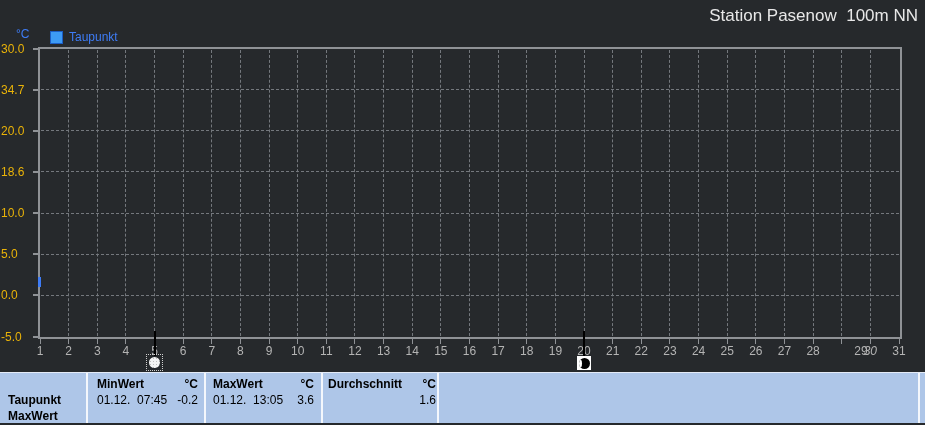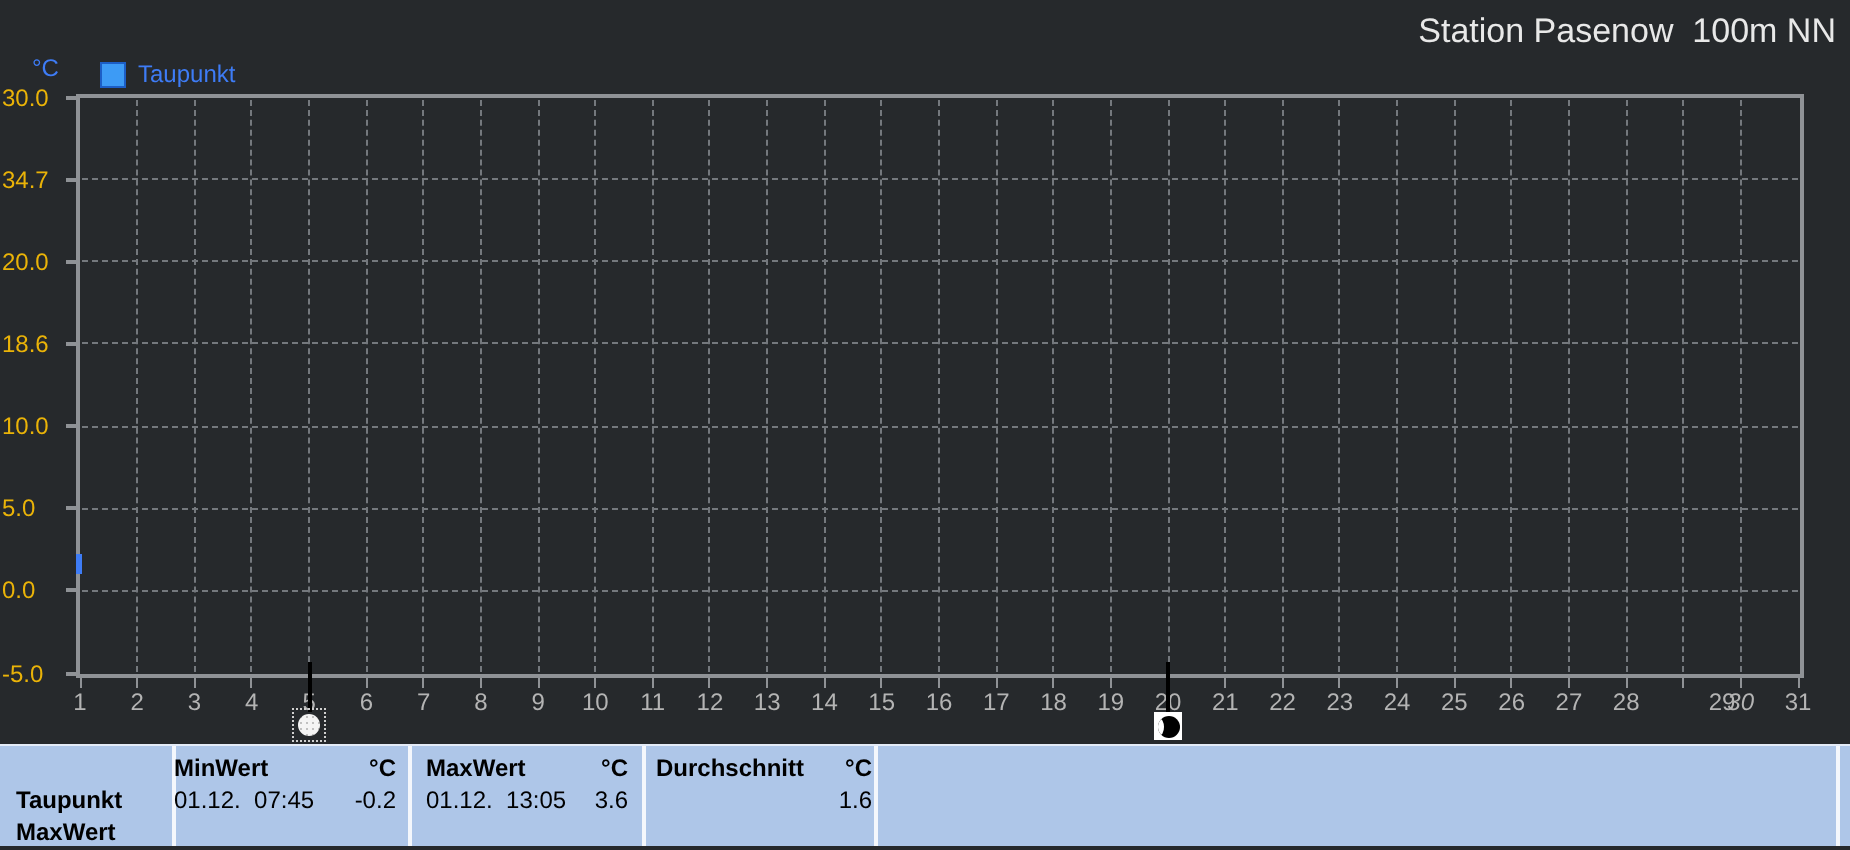--- a/index.html
+++ b/index.html
@@ -42,21 +42,21 @@
                      border-radius:50%; background:#fff; }
   .trace { position:absolute; width:3px; background:#3e7cf6; }
 
   .stat-table { position:absolute; left:0; top:372px; width:925px; height:51px;
                 background:#aec6e8; border-top:1px solid #e4ebf7; color:#000; }
   .tdiv { position:absolute; top:0; height:51px; width:2px; background:#f4f7fc; }
   .th { position:absolute; font-size:12px; font-weight:bold; white-space:pre; line-height:14px; }
   .td { position:absolute; font-size:12px; white-space:pre; line-height:14px; }
   .r0 { top:4px; } .r1 { top:20px; } .r2 { top:36px; }
   .c1  { left:8px; }
-  .c2  { left:87px; }  .c2r { left:93px;  width:105px; text-align:right; }
+  .c2  { left:97px; }  .c2r { left:93px;  width:105px; text-align:right; }
   .c3  { left:213px; } .c3r { left:213px; width:101px; text-align:right; }
   .c4  { left:328px; } .c4r { left:328px; width:108px; text-align:right; }
   .table-bottom { position:absolute; left:0; top:423px; width:925px; height:2px; background:#26292c; }
 </style>
 </head>
 <body>
 
 <div class="stage" id="stage">
 
   <div class="station">Station Pasenow  100m NN</div>

